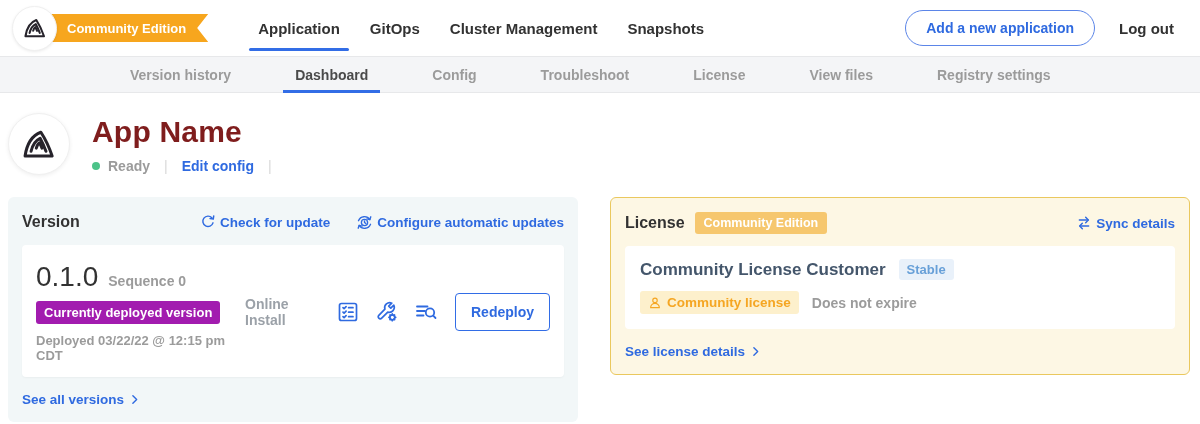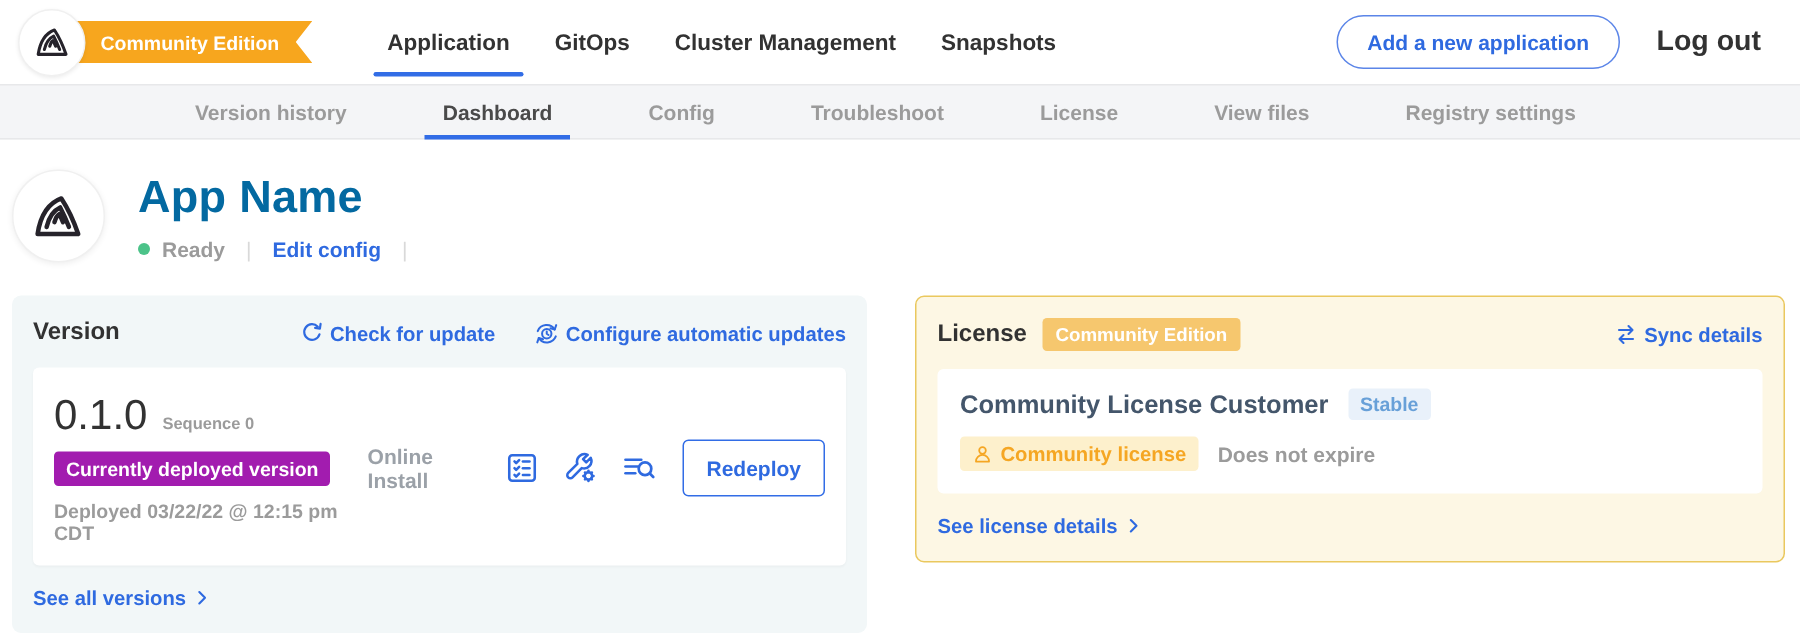--- a/index.html
+++ b/index.html
@@ -15,57 +15,57 @@
     height:28px; display:flex; align-items:center; padding:0 22px 0 24px;
     clip-path:polygon(0 0,100% 0,calc(100% - 11px) 50%,100% 100%,0 100%); }
   .topnav { display:flex; align-items:center; gap:30px; margin-left:50px; height:100%; }
   .topnav-item { font-size:15px; font-weight:600; color:#323232; height:100%; display:flex; align-items:center;
     position:relative; cursor:pointer; }
   .topnav-item.active::after { content:""; position:absolute; left:-9px; right:-9px; bottom:5px; height:3px;
     background:#326de6; border-radius:2px; }
   .topbar-spacer { flex:1; }
   .add-app-btn { border:1.5px solid #5b85e8; background:#fff; color:#2f6ae0; font-weight:bold; font-size:14px;
     border-radius:19px; padding:9px 20px; cursor:pointer; font-family:inherit; }
-  .logout { font-size:19px; font-weight:600; color:#323232; margin:0 26px 0 24px; cursor:pointer; }
+  .logout { font-size:15px; font-weight:600; color:#323232; margin:0 26px 0 24px; cursor:pointer; }
 
   
   .subnav { height:37px; background:#f4f5f7; border-top:1px solid #e7e8ea; border-bottom:1px solid #e7e8ea;
     display:flex; align-items:center; gap:64px; padding-left:130px; }
   .subnav-item { font-size:14px; font-weight:600; color:#9b9b9b; height:100%; display:flex; align-items:center;
     position:relative; cursor:pointer; }
   .subnav-item.active { color:#4a4a4a; }
   .subnav-item.active::after { content:""; position:absolute; left:-12px; right:-12px; bottom:-1px; height:3px;
     background:#326de6; }
 
   
   .app-header { display:flex; align-items:center; padding:20px 0 0 8px; }
   .avatar { width:62px; height:62px; border-radius:50%; background:#fff; border:1px solid #f0f0f0;
     box-shadow:0 1px 4px rgba(0,0,0,.07); display:flex; align-items:center; justify-content:center; flex-shrink:0; }
   .app-header-text { margin-left:22px; }
-  .app-title { font-size:30px; font-weight:bold; color:#0369a1; letter-spacing:.2px; }
+  .app-title { font-size:30px; font-weight:bold; color:#7f1d1d; letter-spacing:.2px; }
   .status-row { display:flex; align-items:center; margin-top:9px; gap:8px; }
   .ready-dot { width:8px; height:8px; border-radius:50%; background:#4cc389; }
   .ready-label { font-size:14px; font-weight:600; color:#9b9b9b; }
   .vdiv { color:#d9d9d9; font-size:14px; margin:0 6px; }
   .edit-config { font-size:14px; font-weight:bold; color:#2f6ae0; cursor:pointer; }
 
   
   .cards { display:flex; align-items:flex-start; margin:22px 10px 0 8px; gap:32px; }
   .card-link { display:inline-flex; align-items:center; gap:4px; color:#2f6ae0; font-size:13.5px; font-weight:bold; cursor:pointer; }
   .card-link svg { flex-shrink:0; }
 
   .version-card { width:570px; background:#f2f7f8; border-radius:6px; padding:16px 14px 14px 14px; }
   .vc-head { display:flex; align-items:center; }
   .vc-title { font-size:16px; font-weight:bold; color:#323232; }
   .vc-head-links { margin-left:auto; display:flex; gap:26px; }
   .vc-body { background:#fff; border-radius:4px; box-shadow:0 1px 2px rgba(0,0,0,.04); margin-top:14px;
     padding:16px 14px 14px 14px; display:flex; align-items:center; }
   .ver-row { display:flex; align-items:baseline; gap:10px; }
   .ver-num { font-size:28px; font-weight:normal; color:#323232; }
-  .ver-seq { font-size:11px; font-weight:600; color:#9b9b9b; }
+  .ver-seq { font-size:14px; font-weight:600; color:#9b9b9b; }
   .deployed-badge { display:inline-block; background:#a21caf; color:#fff; font-size:13px; font-weight:bold;
     border-radius:3px; padding:4px 8px; margin-top:8px; }
   .deployed-at { font-size:13px; font-weight:600; color:#9b9b9b; margin-top:9px; }
   .vc-right { margin-left:auto; display:flex; align-items:center; }
   .install-type { font-size:14px; font-weight:bold; color:#9ba1a8; margin-right:18px; }
   .vc-icons { display:flex; align-items:center; gap:15px; margin-right:17px; color:#2f6ae0; }
   .vc-icons .icon-btn { cursor:pointer; display:flex; }
   .redeploy-btn { background:#fff; border:1px solid #326de6; color:#2f6ae0; font-weight:bold; font-size:14px;
     border-radius:4px; padding:10px 15px; cursor:pointer; font-family:inherit; }
   .vc-footer { margin-top:13px; }

